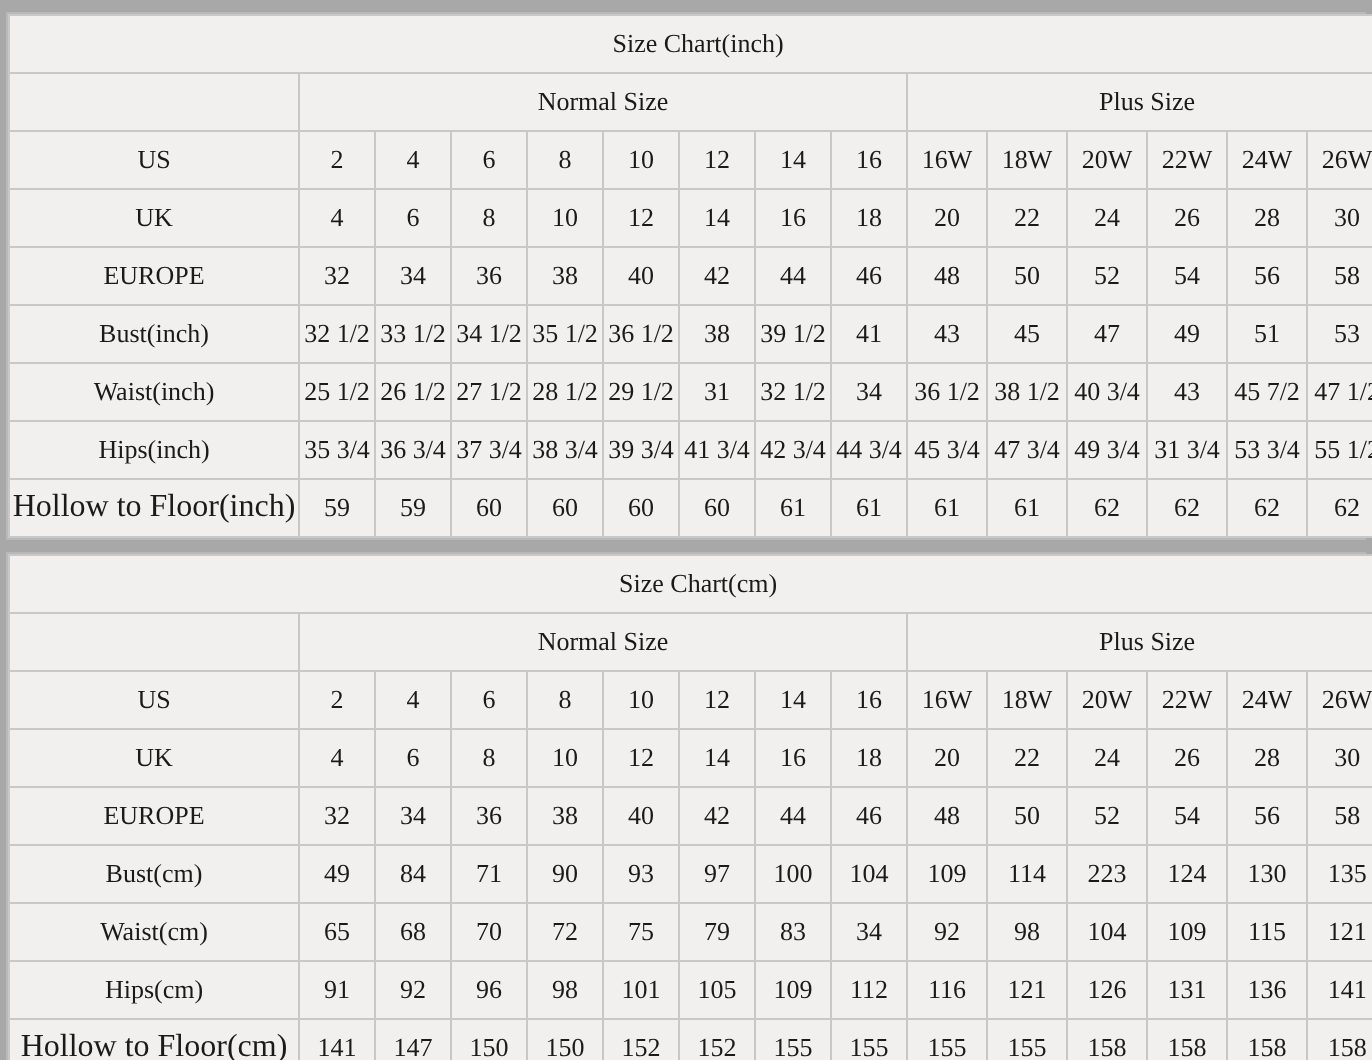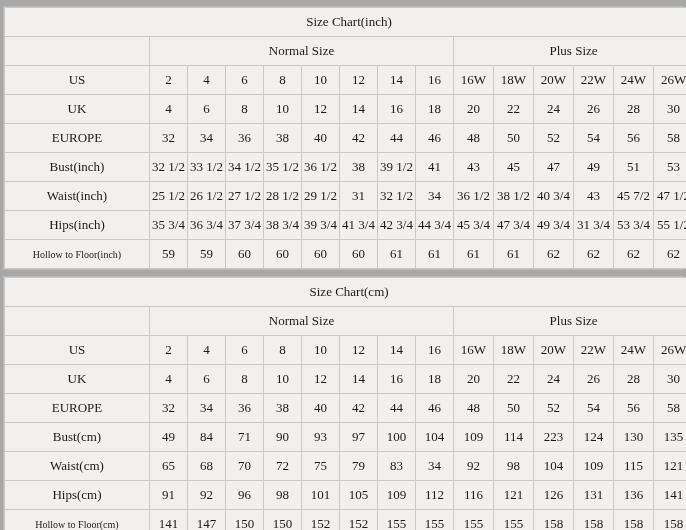--- a/index.html
+++ b/index.html
@@ -56,21 +56,21 @@
   }
   td.group-cell {
     font-size: 15px;
     height: 25px;
   }
   td.rowlabel {
     font-size: 14px;
     text-align: center;
   }
   td.rowlabel.tall {
-    font-size: 10px;
+    font-size: 16px;
   }
   td.blank {
     border-left: none;
     border-top: none;
   }
   .row-tall td {
     height: 35px;
   }
 </style>
 </head>

